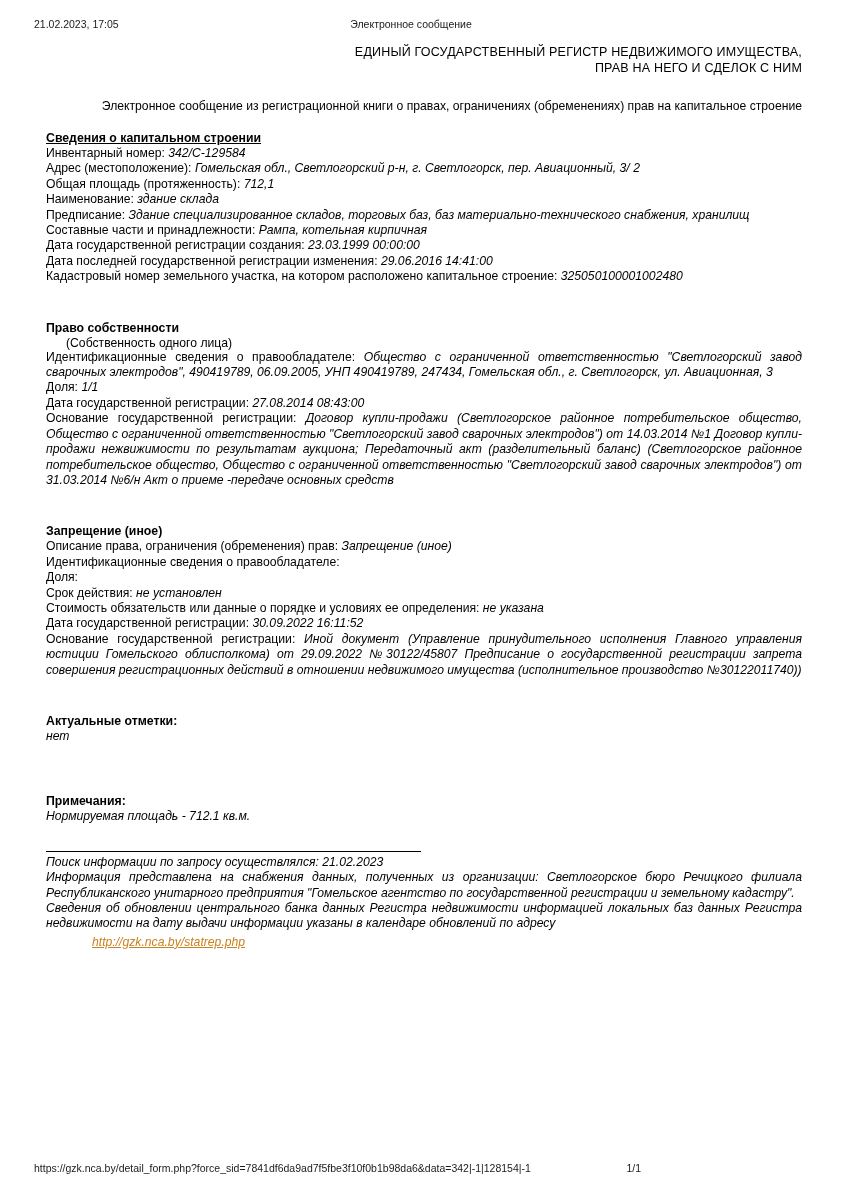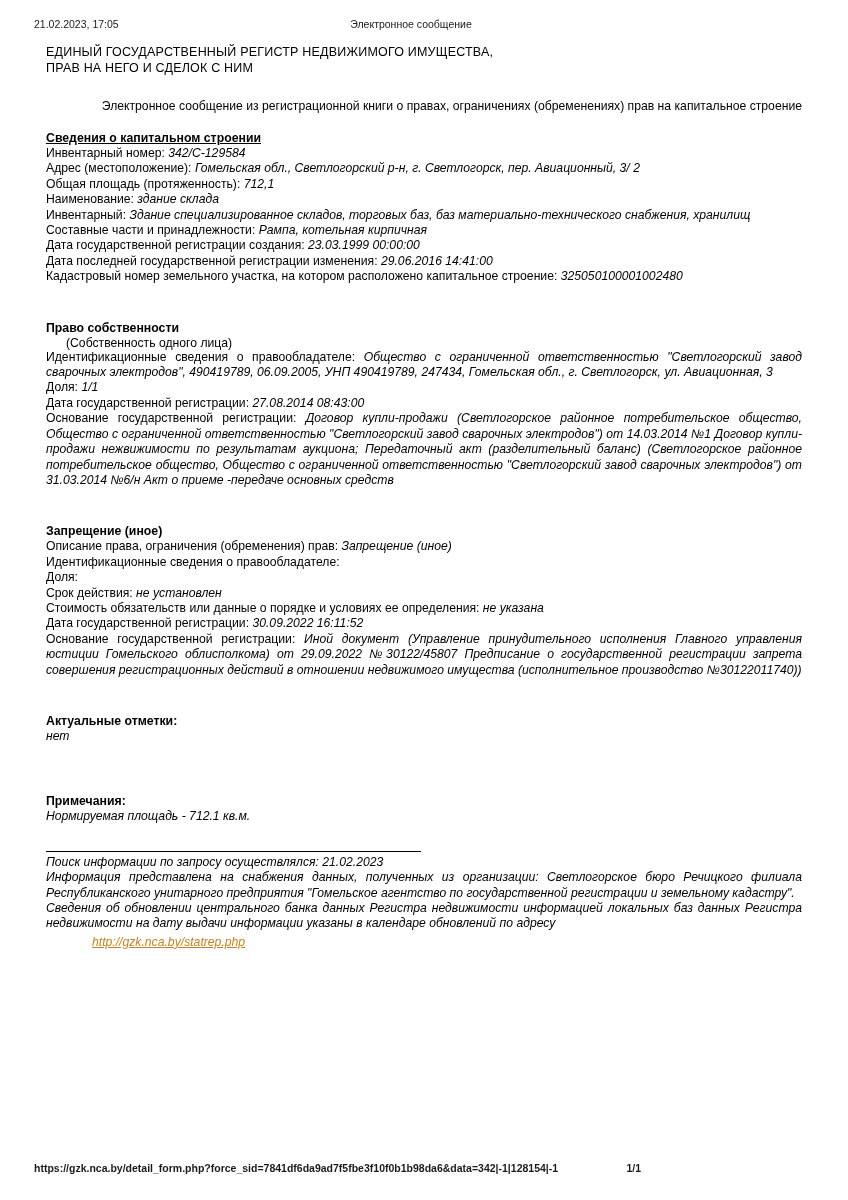--- a/index.html
+++ b/index.html
@@ -47,21 +47,20 @@
   }
   
   .print-footer {
     position: absolute;
     bottom: 24px;
     left: 0;
     width: 675px;
     height: 14px;
     font-size: 10.5px;
     color: #1a1a1a;
-    font-weight: bold;
   }
   .print-footer .pf-left {
     position: absolute;
     left: 34px;
     top: 0;
     white-space: nowrap;
   }
   .print-footer .pf-right {
     position: absolute;
     right: 34px;
@@ -69,21 +68,21 @@
     white-space: nowrap;
   }
   
   .doc {
     position: absolute;
     left: 46px;
     top: 42px;
     width: 756px;
   }
   .title-block {
-    text-align: left;
+    text-align: right;
     font-size: 12.5px;
     line-height: 16px;
     margin-top: 2px;
     letter-spacing: 0.2px;
   }
   .title-block .l1 { display: block; }
   .subtitle-block {
     text-align: right;
     font-size: 12.2px;
     line-height: 16px;
@@ -186,21 +185,21 @@
       </div>
       <div class="row">
         <span class="lbl">Общая площадь (протяженность):</span>
         <span class="val">712,1</span>
       </div>
       <div class="row">
         <span class="lbl">Наименование:</span>
         <span class="val">здание склада</span>
       </div>
       <div class="row">
-        <span class="lbl">Инвентарный:</span>
+        <span class="lbl">Предписание:</span>
         <span class="val">Здание специализированное складов, торговых баз, баз материально-технического снабжения, хранилищ</span>
       </div>
       <div class="row">
         <span class="lbl">Составные части и принадлежности:</span>
         <span class="val">Рампа, котельная кирпичная</span>
       </div>
       <div class="row">
         <span class="lbl">Дата государственной регистрации создания:</span>
         <span class="val">23.03.1999 00:00:00</span>
       </div>

